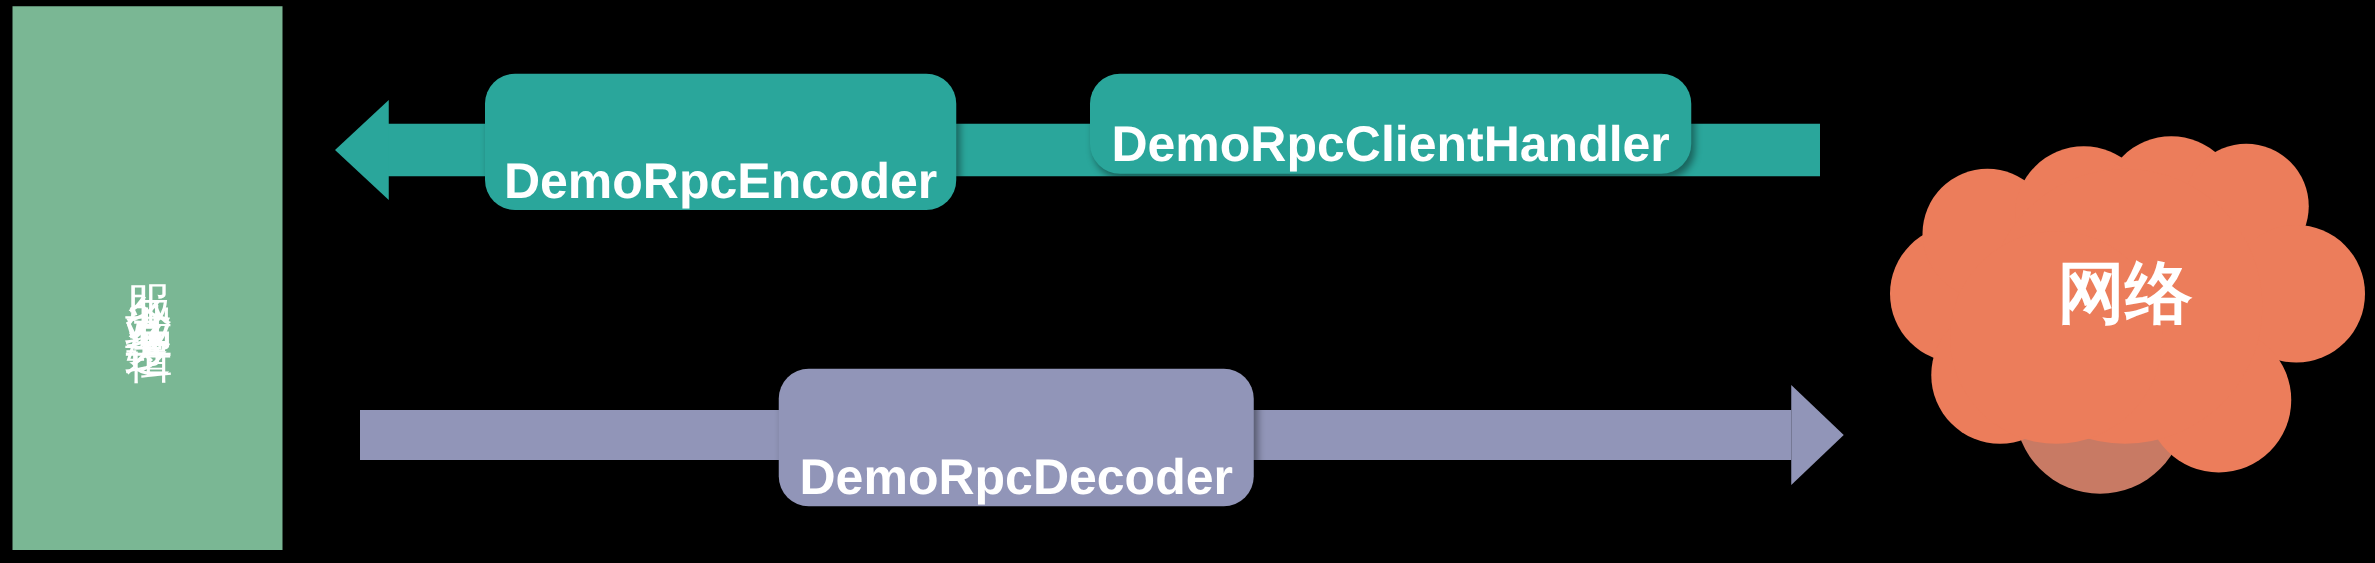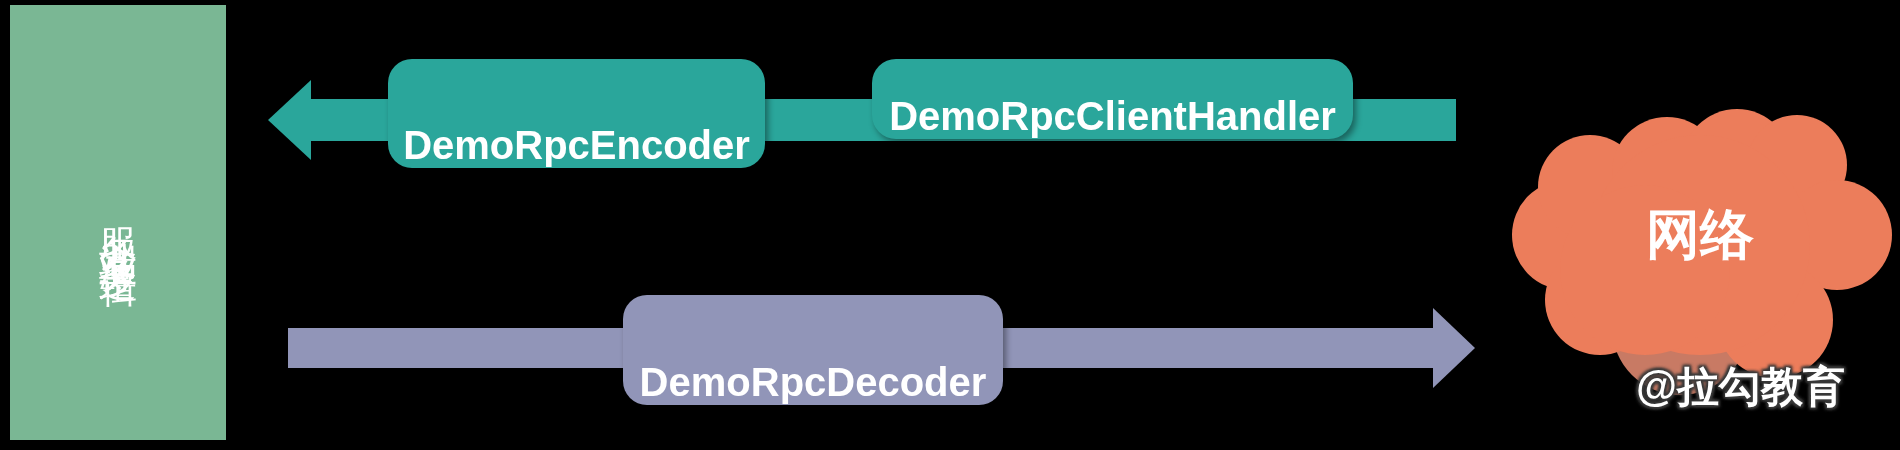--- a/index.html
+++ b/index.html
@@ -119,15 +119,14 @@
       <circle cx="292" cy="70" r="50"></circle>
       <circle cx="332" cy="140" r="55"></circle>
       <circle cx="270" cy="225" r="58"></circle>
       <circle cx="95" cy="205" r="55"></circle>
       <circle cx="195" cy="150" r="110"></circle>
       <circle cx="140" cy="175" r="85"></circle>
     </g>
     <text class="cloud-label" x="195" y="158" text-anchor="middle">网络</text>
   </svg>
 
-  <div class="watermark">@拉勾教育</div>
 
 </div>
 
 </body></html>

